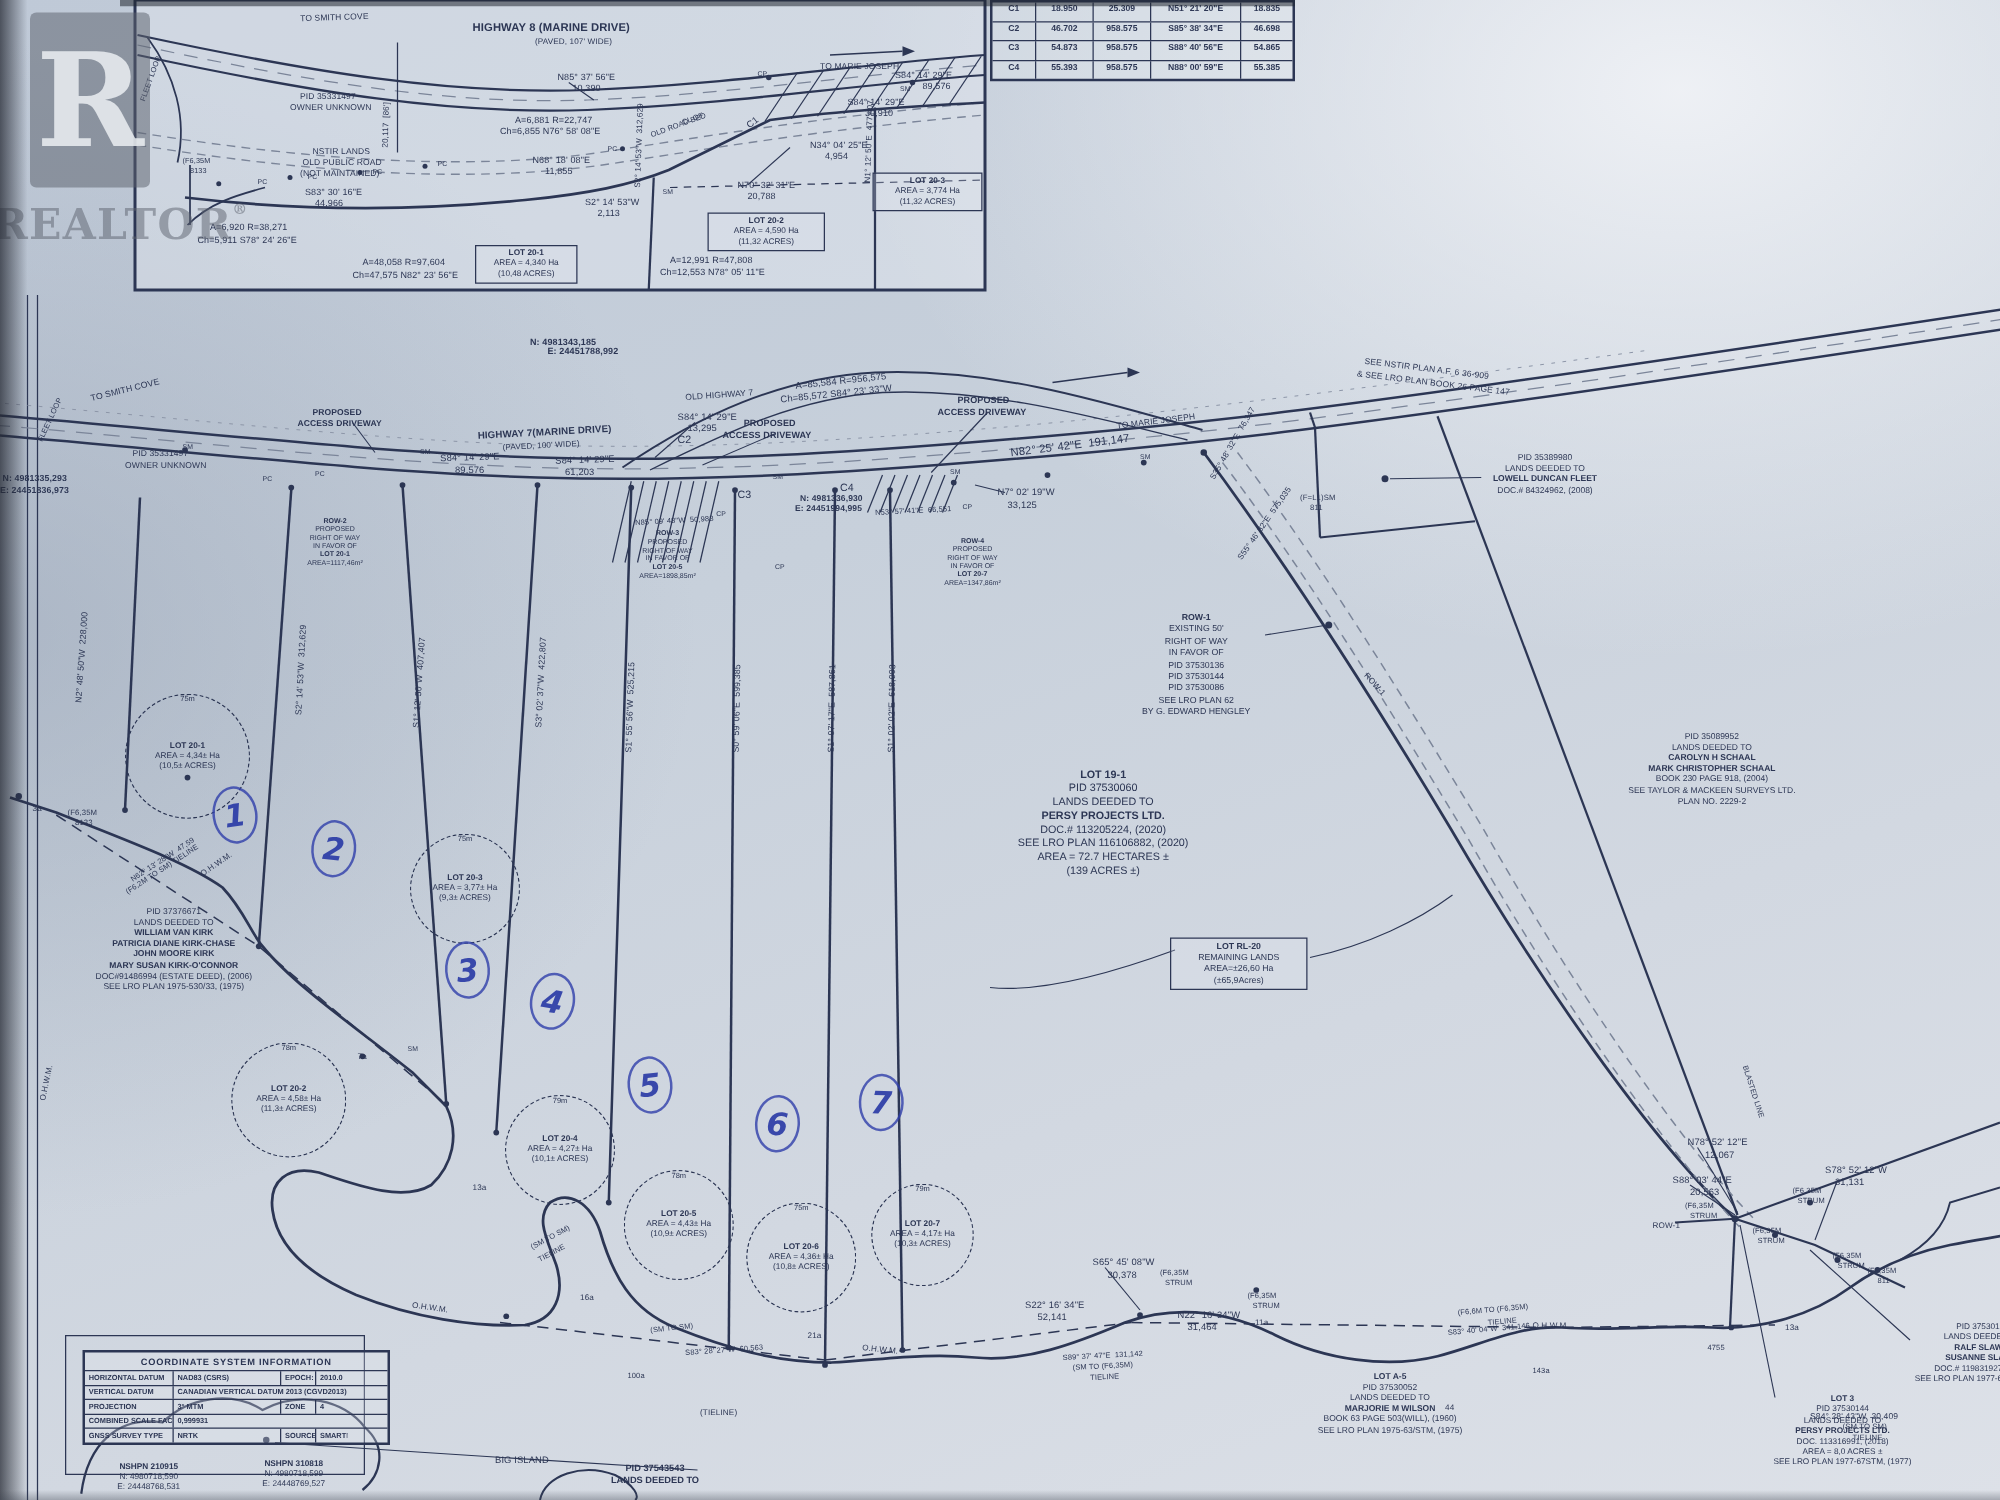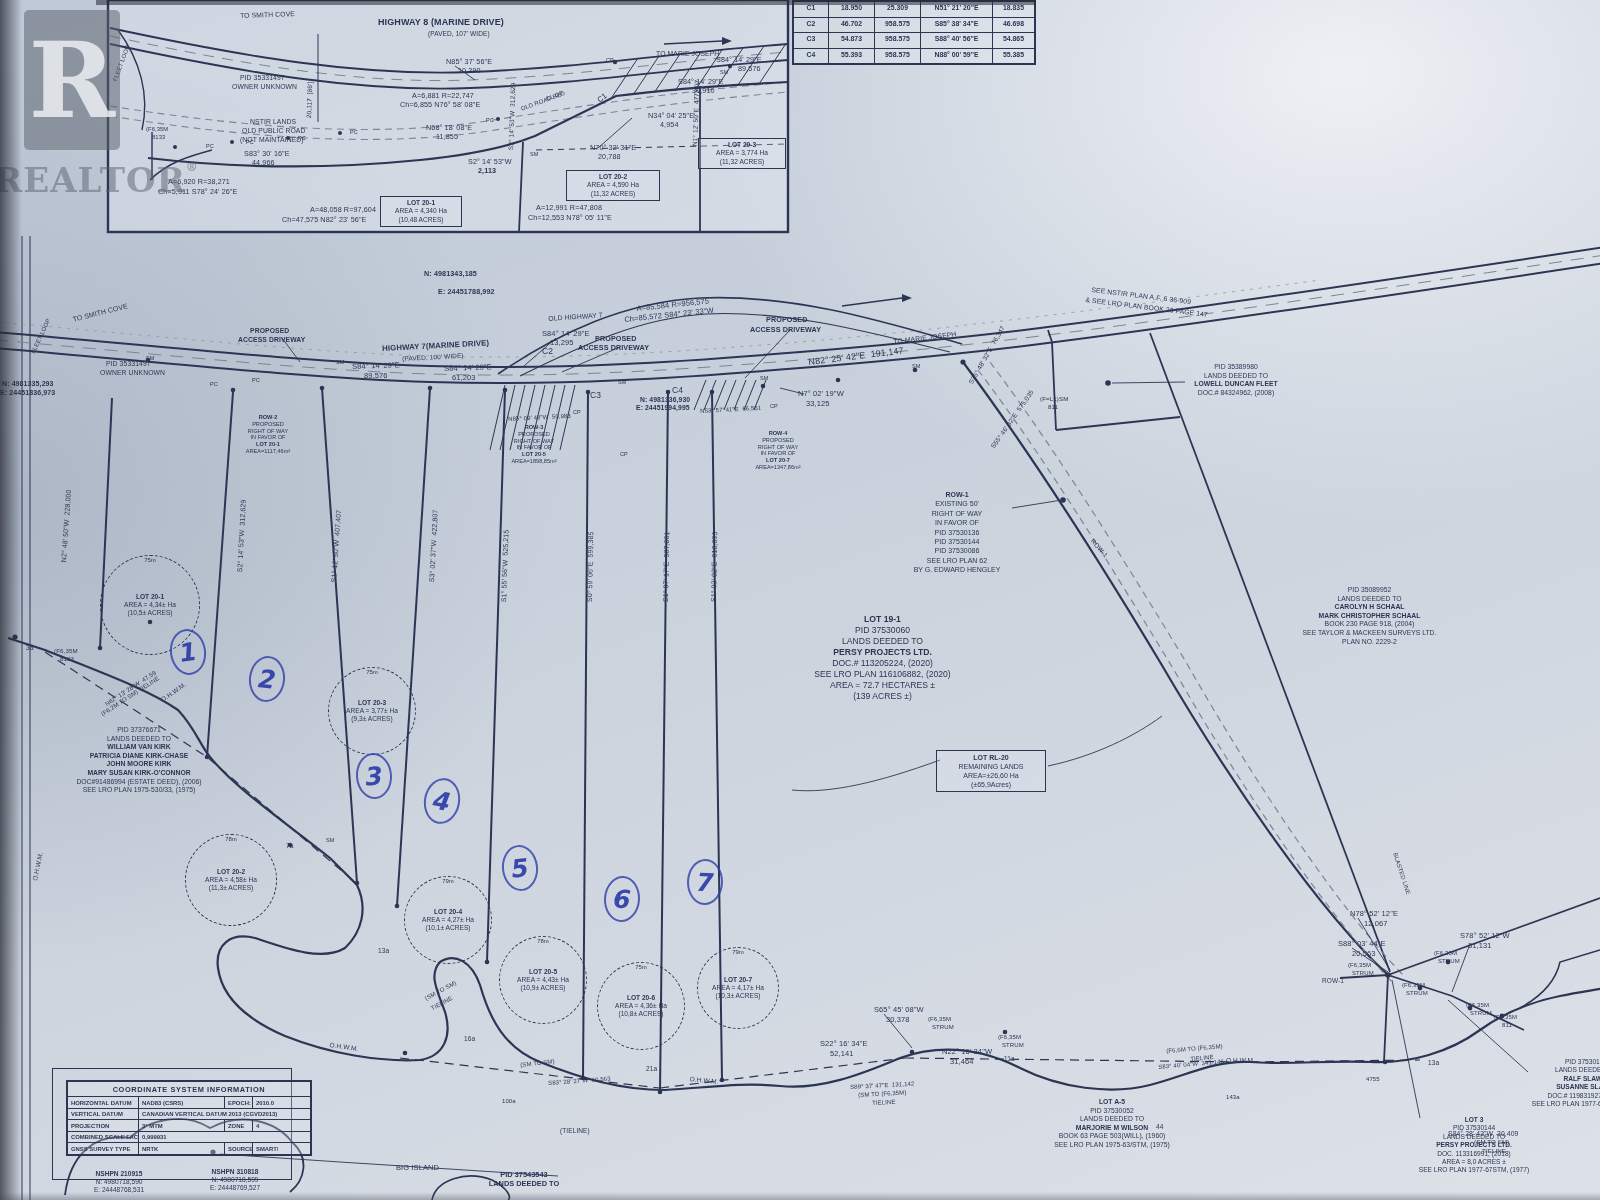--- a/index.html
+++ b/index.html
@@ -276,24 +276,24 @@
       <span class="lbl" style="left: 252px; top: 159px; font-size: 7.2px;">44,966</span>
       <span class="lbl" style="left: 678px; top: 78px; font-size: 7.2px;">S84° 14' 29"E</span>
       <span class="lbl" style="left: 692px; top: 87px; font-size: 7.2px;">30,910</span>
       <span class="lbl" style="left: 716px; top: 56px; font-size: 7.2px;">S84° 14' 29"E</span>
       <span class="lbl" style="left: 738px; top: 65px; font-size: 7.2px;">89,576</span>
       <span class="lbl" style="left: 648px; top: 112px; font-size: 7.2px;">N34° 04' 25"E</span>
       <span class="lbl" style="left: 660px; top: 121px; font-size: 7.2px;">4,954</span>
       <span class="lbl" style="left: 590px; top: 144px; font-size: 7.2px;">N70° 32' 31"E</span>
       <span class="lbl" style="left: 598px; top: 153px; font-size: 7.2px;">20,788</span>
       <span class="lbl" style="left: 468px; top: 158px; font-size: 7.2px;">S2° 14' 53"W</span>
-      <span class="lbl" style="left: 478px; top: 167px; font-size: 7.2px; font-weight: bold;">2,113</span>
+      <span class="lbl" style="left: 478px; top: 167px; font-size: 7.2px;">2,113</span>
       <span class="lbl" style="left: 168px; top: 178px; font-size: 7.2px;">A=6,920 R=38,271</span>
       <span class="lbl" style="left: 158px; top: 188px; font-size: 7.2px;">Ch=5,911 S78° 24' 26"E</span>
-      <span class="lbl" style="left: 290px; top: 206px; font-size: 7.2px; margin-left: 20px;">A=48,058 R=97,604</span>
+      <span class="lbl" style="left: 290px; top: 206px; font-size: 7.2px;">A=48,058 R=97,604</span>
       <span class="lbl" style="left: 282px; top: 216px; font-size: 7.2px;">Ch=47,575 N82° 23' 56"E</span>
       <span class="lbl" style="left: 536px; top: 204px; font-size: 7.2px;">A=12,991 R=47,808</span>
       <span class="lbl" style="left: 528px; top: 214px; font-size: 7.2px;">Ch=12,553 N78° 05' 11"E</span>
       <span class="lbl" style="left: 596px; top: 98px; font-size: 7.5px; transform: rotate(-38deg);">C1</span>
       <span class="lbl" style="left: 545px; top: 96px; font-size: 6px; transform: rotate(-20deg);">CL OF</span>
       <span class="lbl" style="left: 520px; top: 106px; font-size: 6px; transform: rotate(-20deg);">OLD ROAD BED</span>
       <span class="lbl" style="left: 508px; top: 150px; font-size: 6.5px; transform: rotate(-88deg);">S2° 14' 53"W  312,629</span>
       <span class="lbl" style="left: 692px; top: 146px; font-size: 6.5px; transform: rotate(-88deg);">N1° 12' 50"E  477,407</span>
       <span class="lbl" style="left: 306px; top: 118px; font-size: 6.5px; transform: rotate(-88deg);">20,117  [86']</span>
       <span class="lbl" style="left: 606px; top: 58px; font-size: 5.5px;">CP</span>
@@ -310,21 +310,21 @@
       <span class="lbl" style="left: 30px; top: 352px; font-size: 6px; transform: rotate(-65deg);">FLEET LOOP</span>
       <span class="lbl" style="left: 106px; top: 360px; font-size: 6.8px;">PID 35331497</span>
       <span class="lbl" style="left: 100px; top: 369px; font-size: 6.8px;">OWNER UNKNOWN</span>
       <span class="lbl bold" style="left: 382px; top: 345px; font-size: 7.8px; transform: rotate(-3deg);">HIGHWAY 7(MARINE DRIVE)</span>
       <span class="lbl" style="left: 402px; top: 356px; font-size: 6.5px; transform: rotate(-3deg);">(PAVED, 100' WIDE)</span>
       <span class="lbl" style="left: 352px; top: 363px; font-size: 7.5px; transform: rotate(-2deg);">S84° 14' 29"E</span>
       <span class="lbl" style="left: 364px; top: 372px; font-size: 7.5px;">89,576</span>
       <span class="lbl" style="left: 444px; top: 365px; font-size: 7.5px; transform: rotate(-2deg);">S84° 14' 29"E</span>
       <span class="lbl" style="left: 452px; top: 374px; font-size: 7.5px;">61,203</span>
       <span class="lbl bold" style="left: 424px; top: 270px; font-size: 7.2px;">N: 4981343,185</span>
-      <span class="lbl bold" style="left: 422px; top: 288px; font-size: 7.2px; padding-left: 16px;">E: 24451788,992</span>
+      <span class="lbl bold" style="left: 422px; top: 277px; font-size: 7.2px; padding-left: 16px;">E: 24451788,992</span>
       <span class="lbl" style="left: 548px; top: 315px; font-size: 6.8px; transform: rotate(-4deg);">OLD HIGHWAY 7</span>
       <span class="lbl" style="left: 542px; top: 330px; font-size: 7.5px;">S84° 14' 29"E</span>
       <span class="lbl" style="left: 550px; top: 339px; font-size: 7.5px;">13,295</span>
       <span class="lbl bold" style="left: 595px; top: 335px; font-size: 7.2px;">PROPOSED</span>
       <span class="lbl bold" style="left: 578px; top: 344px; font-size: 7.2px;">ACCESS DRIVEWAY</span>
       <span class="lbl" style="left: 636px; top: 305px; font-size: 7.5px; transform: rotate(-6deg);">A=85,584 R=956,575</span>
       <span class="lbl" style="left: 624px; top: 316px; font-size: 7.5px; transform: rotate(-6deg);">Ch=85,572 S84° 23' 33"W</span>
       <span class="lbl bold" style="left: 766px; top: 316px; font-size: 7.2px;">PROPOSED</span>
       <span class="lbl bold" style="left: 750px; top: 326px; font-size: 7.2px;">ACCESS DRIVEWAY</span>
       <span class="lbl bold" style="left: 250px; top: 327px; font-size: 6.8px;">PROPOSED</span>

